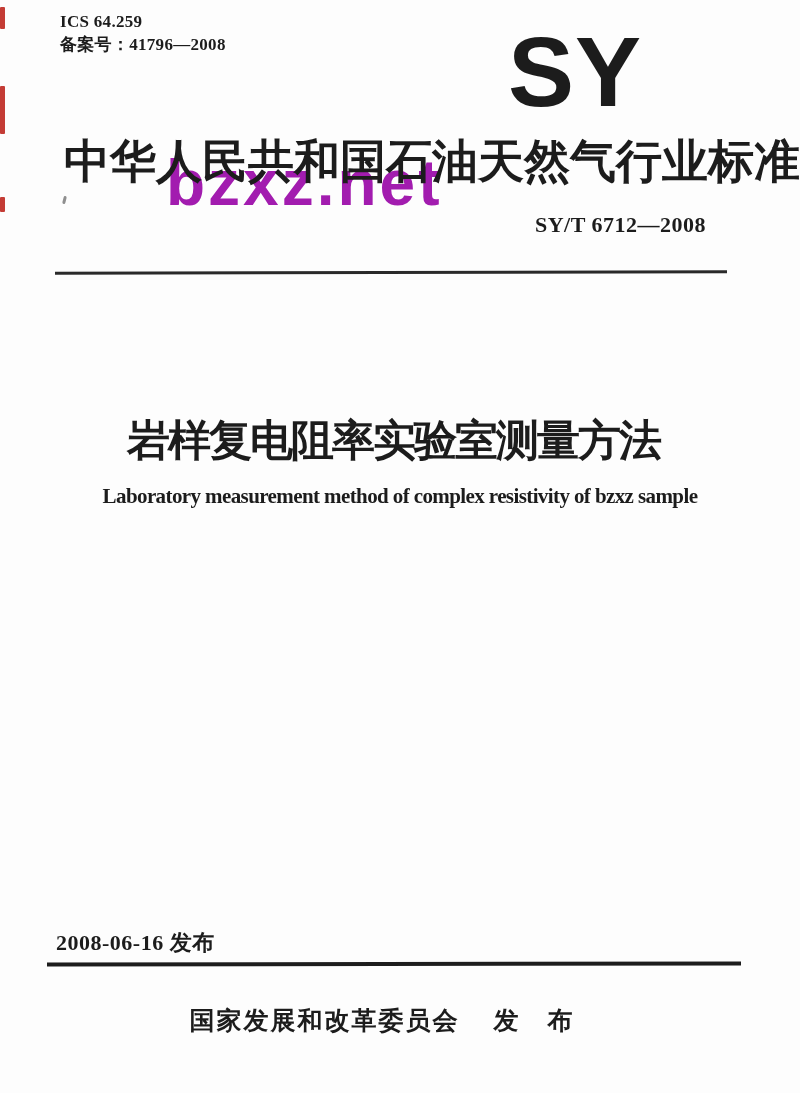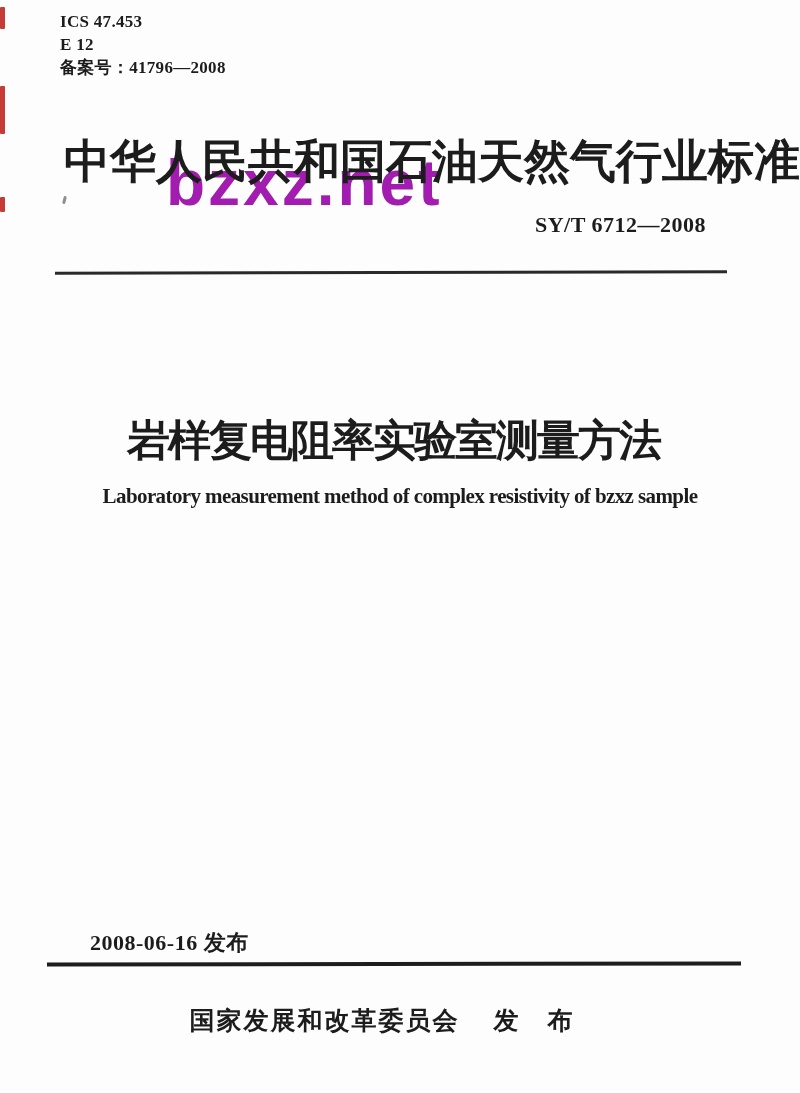--- a/index.html
+++ b/index.html
@@ -47,46 +47,46 @@
 
   
   .title-zh{position:absolute;left:0;right:26px;top:412px;text-align:center;
             font-size:43px;font-weight:bold;letter-spacing:-2px;margin-left:13px;}
   .title-en{position:absolute;left:0;right:0;top:484px;text-align:center;
             font-size:21px;font-weight:bold;letter-spacing:-.6px;}
 
   
   .dates{position:absolute;left:56px;right:58px;top:928px;display:flex;
          justify-content:space-between;font-size:22px;font-weight:bold;
-         letter-spacing:.5px;margin-left:34px;}
+         letter-spacing:.5px;}
 
   
   .rule-bottom{position:absolute;left:47px;top:962px;width:694px;height:4px;
                background:#1d1d1d;transform:rotate(-.08deg);}
 
   
   .publisher{position:absolute;left:0;right:36px;top:1004px;display:flex;
              justify-content:center;gap:34px;font-size:25px;font-weight:bold;
              letter-spacing:2px;}
 </style>
 </head>
 <body>
 
 <div class="page">
 
   <div class="edge-mark m1"></div>
   <div class="edge-mark m2"></div>
   <div class="edge-mark m3"></div>
 
   <div class="meta">
-    <div>ICS 47.453</div>
-    <div>E 12</div>
+    <div>ICS 64.259</div>
     <div>备案号：41796—2008</div>
   </div>
 
+  <div class="logo">SY</div>
 
   <div class="watermark">bzxz.net</div>
 
   <div class="std-heading">中华人民共和国石油天然气行业标准</div>
 
   <div class="std-code">SY/T 6712—2008</div>
 
   <div class="rule-top"></div>
   <div class="speckle"></div>
 

